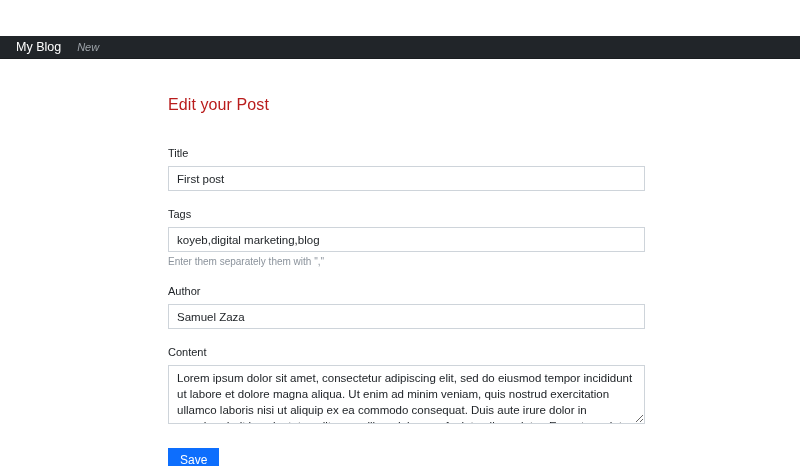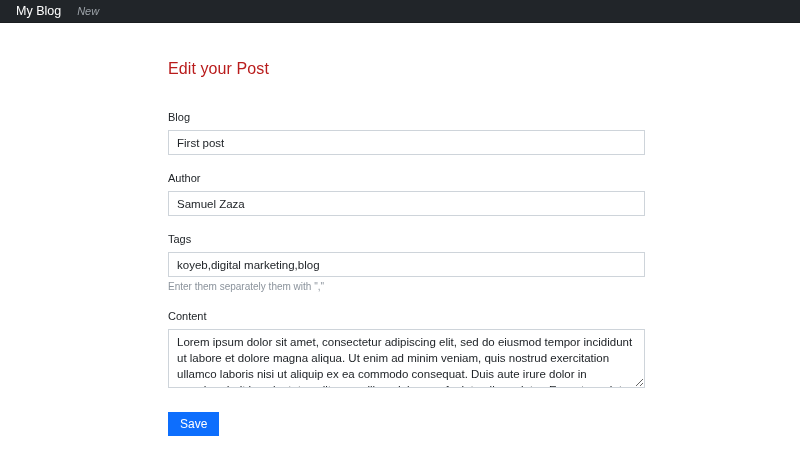--- a/index.html
+++ b/index.html
@@ -13,20 +13,21 @@
     overflow: hidden;
   }
   
   .navbar {
     height: 23px;
     background: #212529;
     display: flex;
     align-items: center;
     padding: 0 16px;
     border-bottom: 1px solid #1a1d20;
+    margin-top: 36px;
   }
   .navbar-brand {
     color: #ffffff;
     font-size: 12.5px;
     font-weight: 500;
     text-decoration: none;
     margin-right: 16px;
     cursor: pointer;
   }
   .nav-link {
@@ -104,33 +105,33 @@
 <nav class="navbar">
   <a class="navbar-brand">My Blog</a>
   <a class="nav-link">New</a>
 </nav>
 
 <div class="container">
   <h1 class="page-title">Edit your Post</h1>
 
   <form>
     <div class="form-group">
-      <label class="form-label">Blog</label>
+      <label class="form-label">Title</label>
       <input class="form-control" type="text" value="First post" style="">
-    </div>
-
-    <div class="form-group">
-      <label class="form-label">Author</label>
-      <input class="form-control" type="text" value="Samuel Zaza" style="">
     </div>
 
     <div class="form-group">
       <label class="form-label">Tags</label>
       <input class="form-control" type="text" value="koyeb,digital marketing,blog" style="">
       <div class="form-text">Enter them separately them with ","</div>
+    </div>
+
+    <div class="form-group">
+      <label class="form-label">Author</label>
+      <input class="form-control" type="text" value="Samuel Zaza" style="">
     </div>
 
     <div class="form-group">
       <label class="form-label">Content</label>
       <textarea class="form-control" style="">Lorem ipsum dolor sit amet, consectetur adipiscing elit, sed do eiusmod tempor incididunt ut labore et dolore magna aliqua. Ut enim ad minim veniam, quis nostrud exercitation ullamco laboris nisi ut aliquip ex ea commodo consequat. Duis aute irure dolor in reprehenderit in voluptate velit esse cillum dolore eu fugiat nulla pariatur. Excepteur sint occaecat cupidatat non proident, sunt in culpa qui officia deserunt mollit anim id est laborum.</textarea>
     </div>
 
     <button type="button" class="btn-primary">Save</button>
   </form>
 

